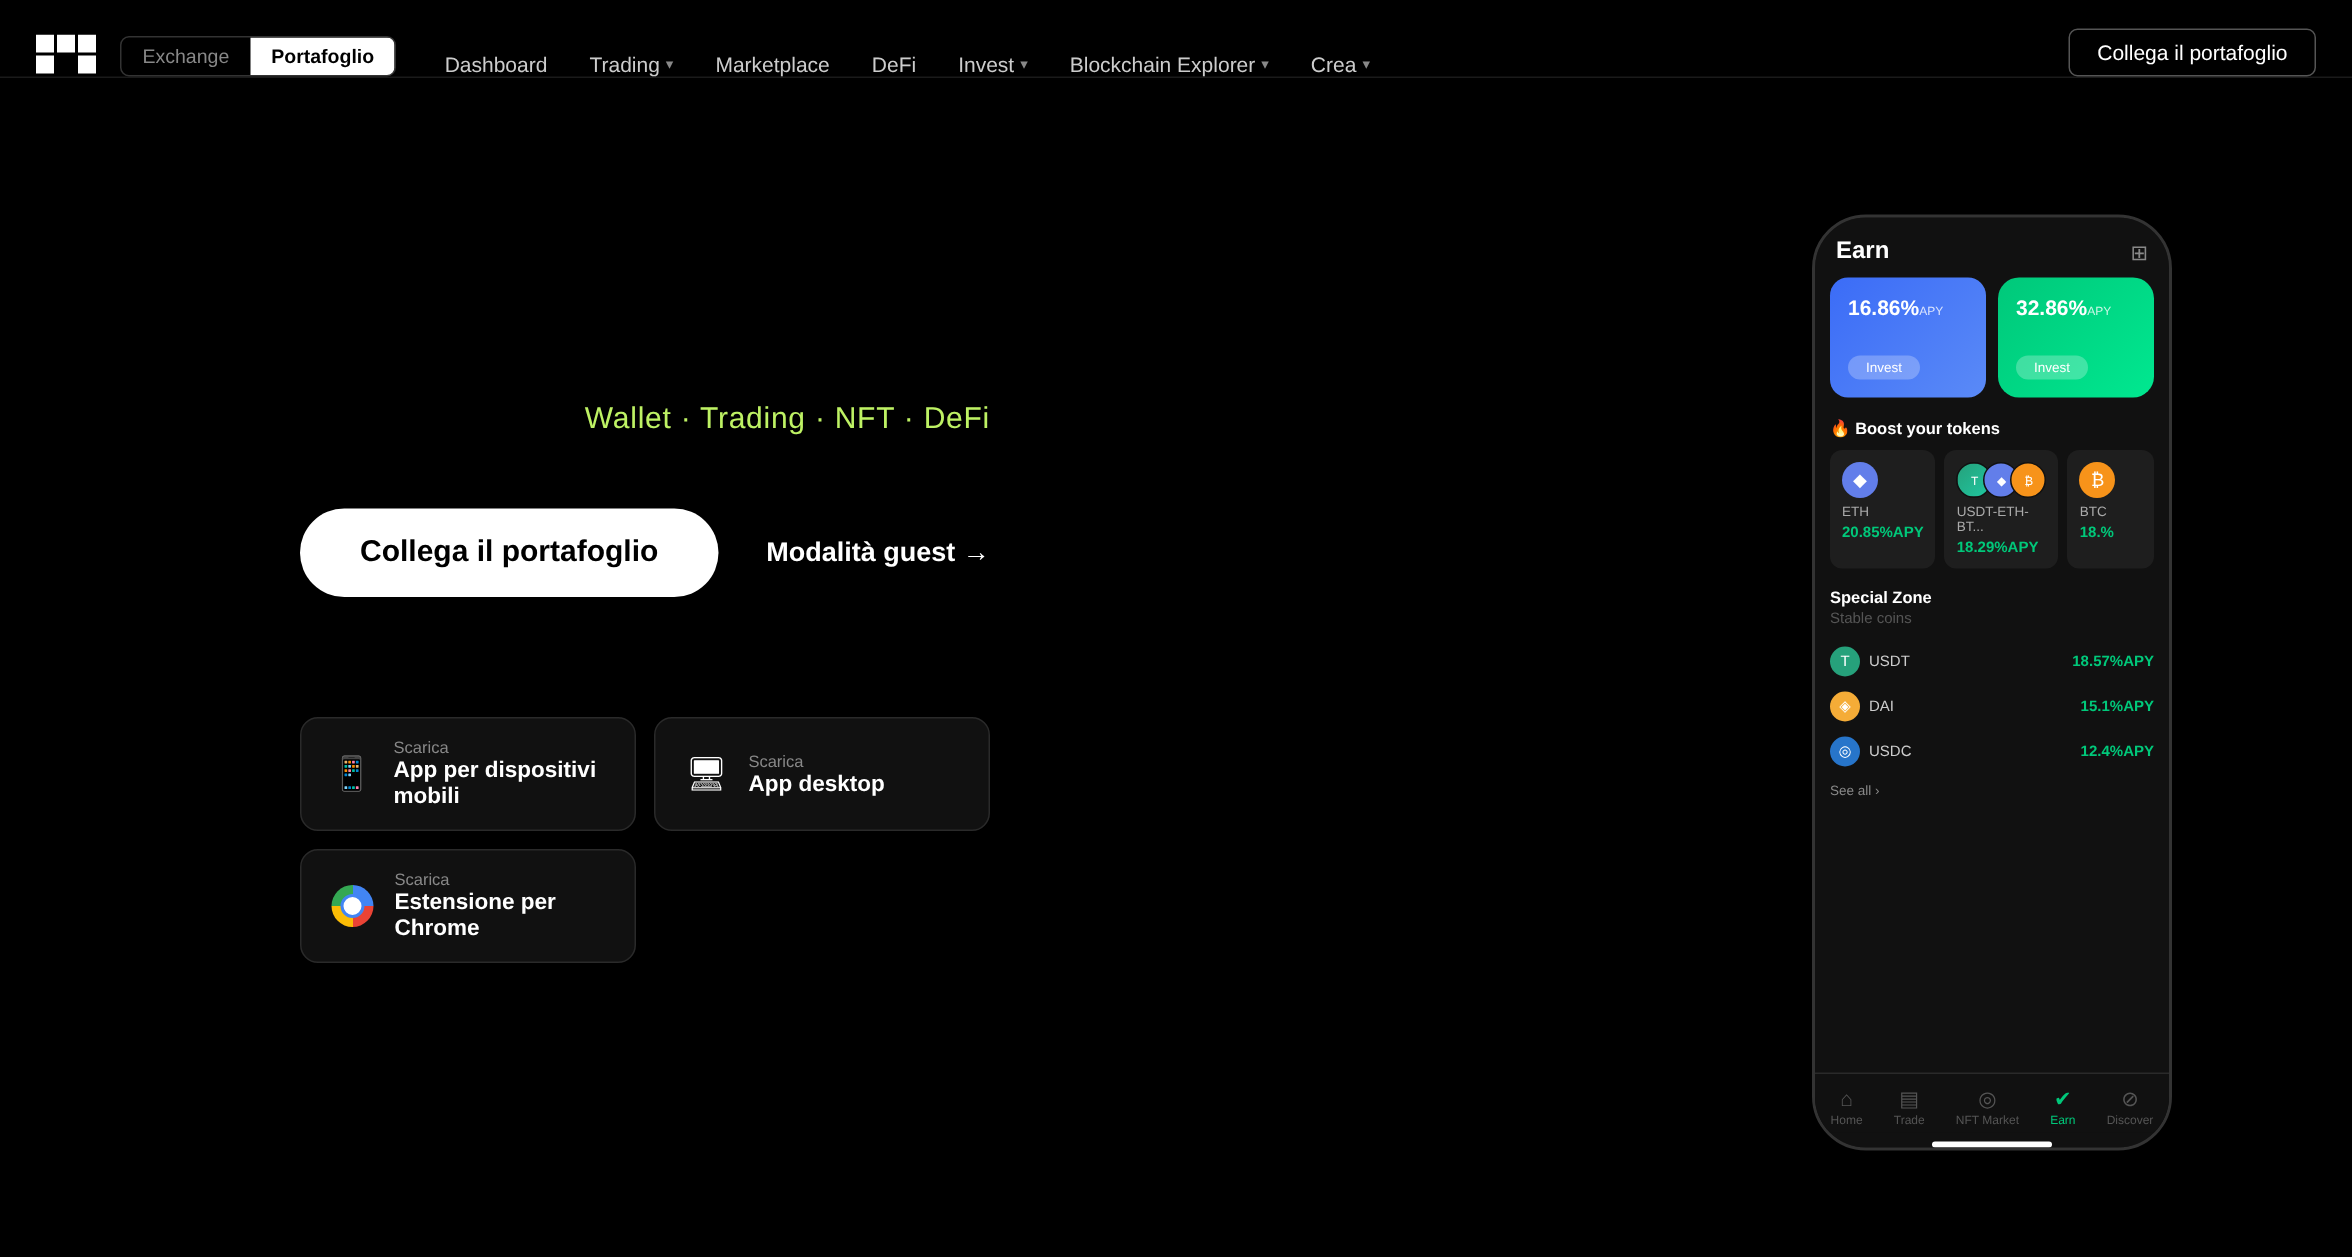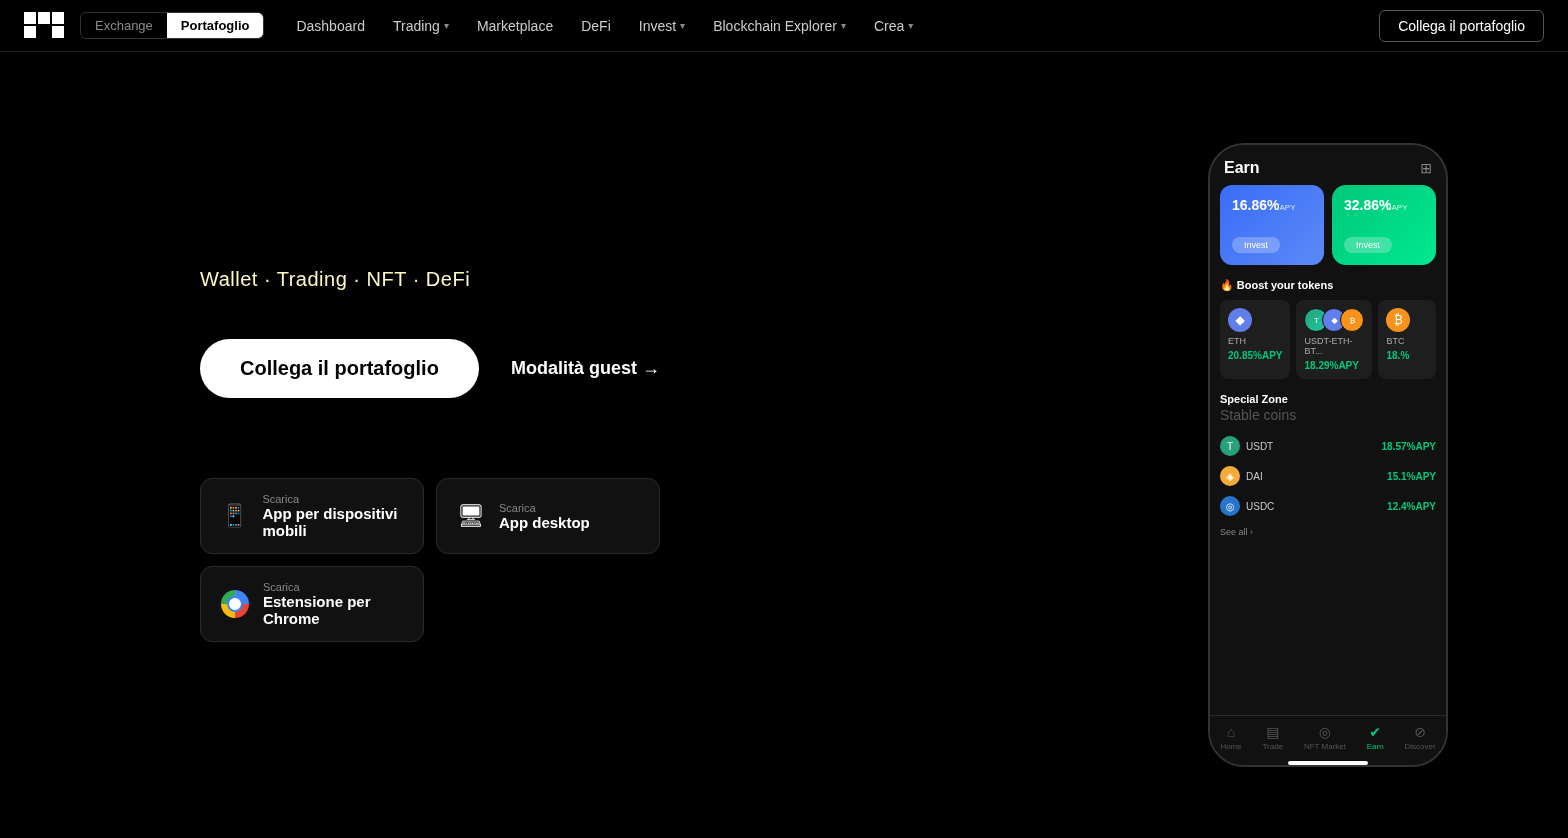--- a/index.html
+++ b/index.html
@@ -7,21 +7,21 @@
       background: #000;
       color: #fff;
       font-family: -apple-system, BlinkMacSystemFont, 'Segoe UI', sans-serif;
       min-height: 838px;
       overflow-x: hidden;
     }
 
     
     nav {
       display: flex;
-      align-items: center;
+      align-items: flex-end;
       padding: 0 24px;
       height: 52px;
       background: #000;
       border-bottom: 1px solid #1a1a1a;
       position: relative;
       z-index: 10;
     }
     .nav-logo {
       display: flex;
       align-items: center;
@@ -101,23 +101,24 @@
     }
     .hero-title {
       font-size: 72px;
       font-weight: 800;
       line-height: 1.1;
       color: #fff;
       margin-bottom: 24px;
     }
     .hero-subtitle {
       font-size: 20px;
-      color: #fef9c3;
+      color: #bef264;
       margin-bottom: 48px;
       letter-spacing: 0.5px;
+      text-align: right;
     }
     .hero-actions {
       display: flex;
       align-items: center;
       gap: 32px;
       margin-bottom: 80px;
     }
     .btn-connect {
       background: #fff;
       color: #000;
@@ -343,21 +344,21 @@
     .special-zone {
       padding: 6px 10px 4px;
     }
     .special-zone-title {
       font-size: 11px;
       font-weight: 600;
       color: #fff;
       margin-bottom: 2px;
     }
     .special-zone-sub {
-      font-size: 14px;
+      font-size: 10px;
       color: #555;
       margin-bottom: 8px;
     }
     .coin-row {
       display: flex;
       align-items: center;
       justify-content: space-between;
       padding: 5px 0;
     }
     .coin-row-left {

